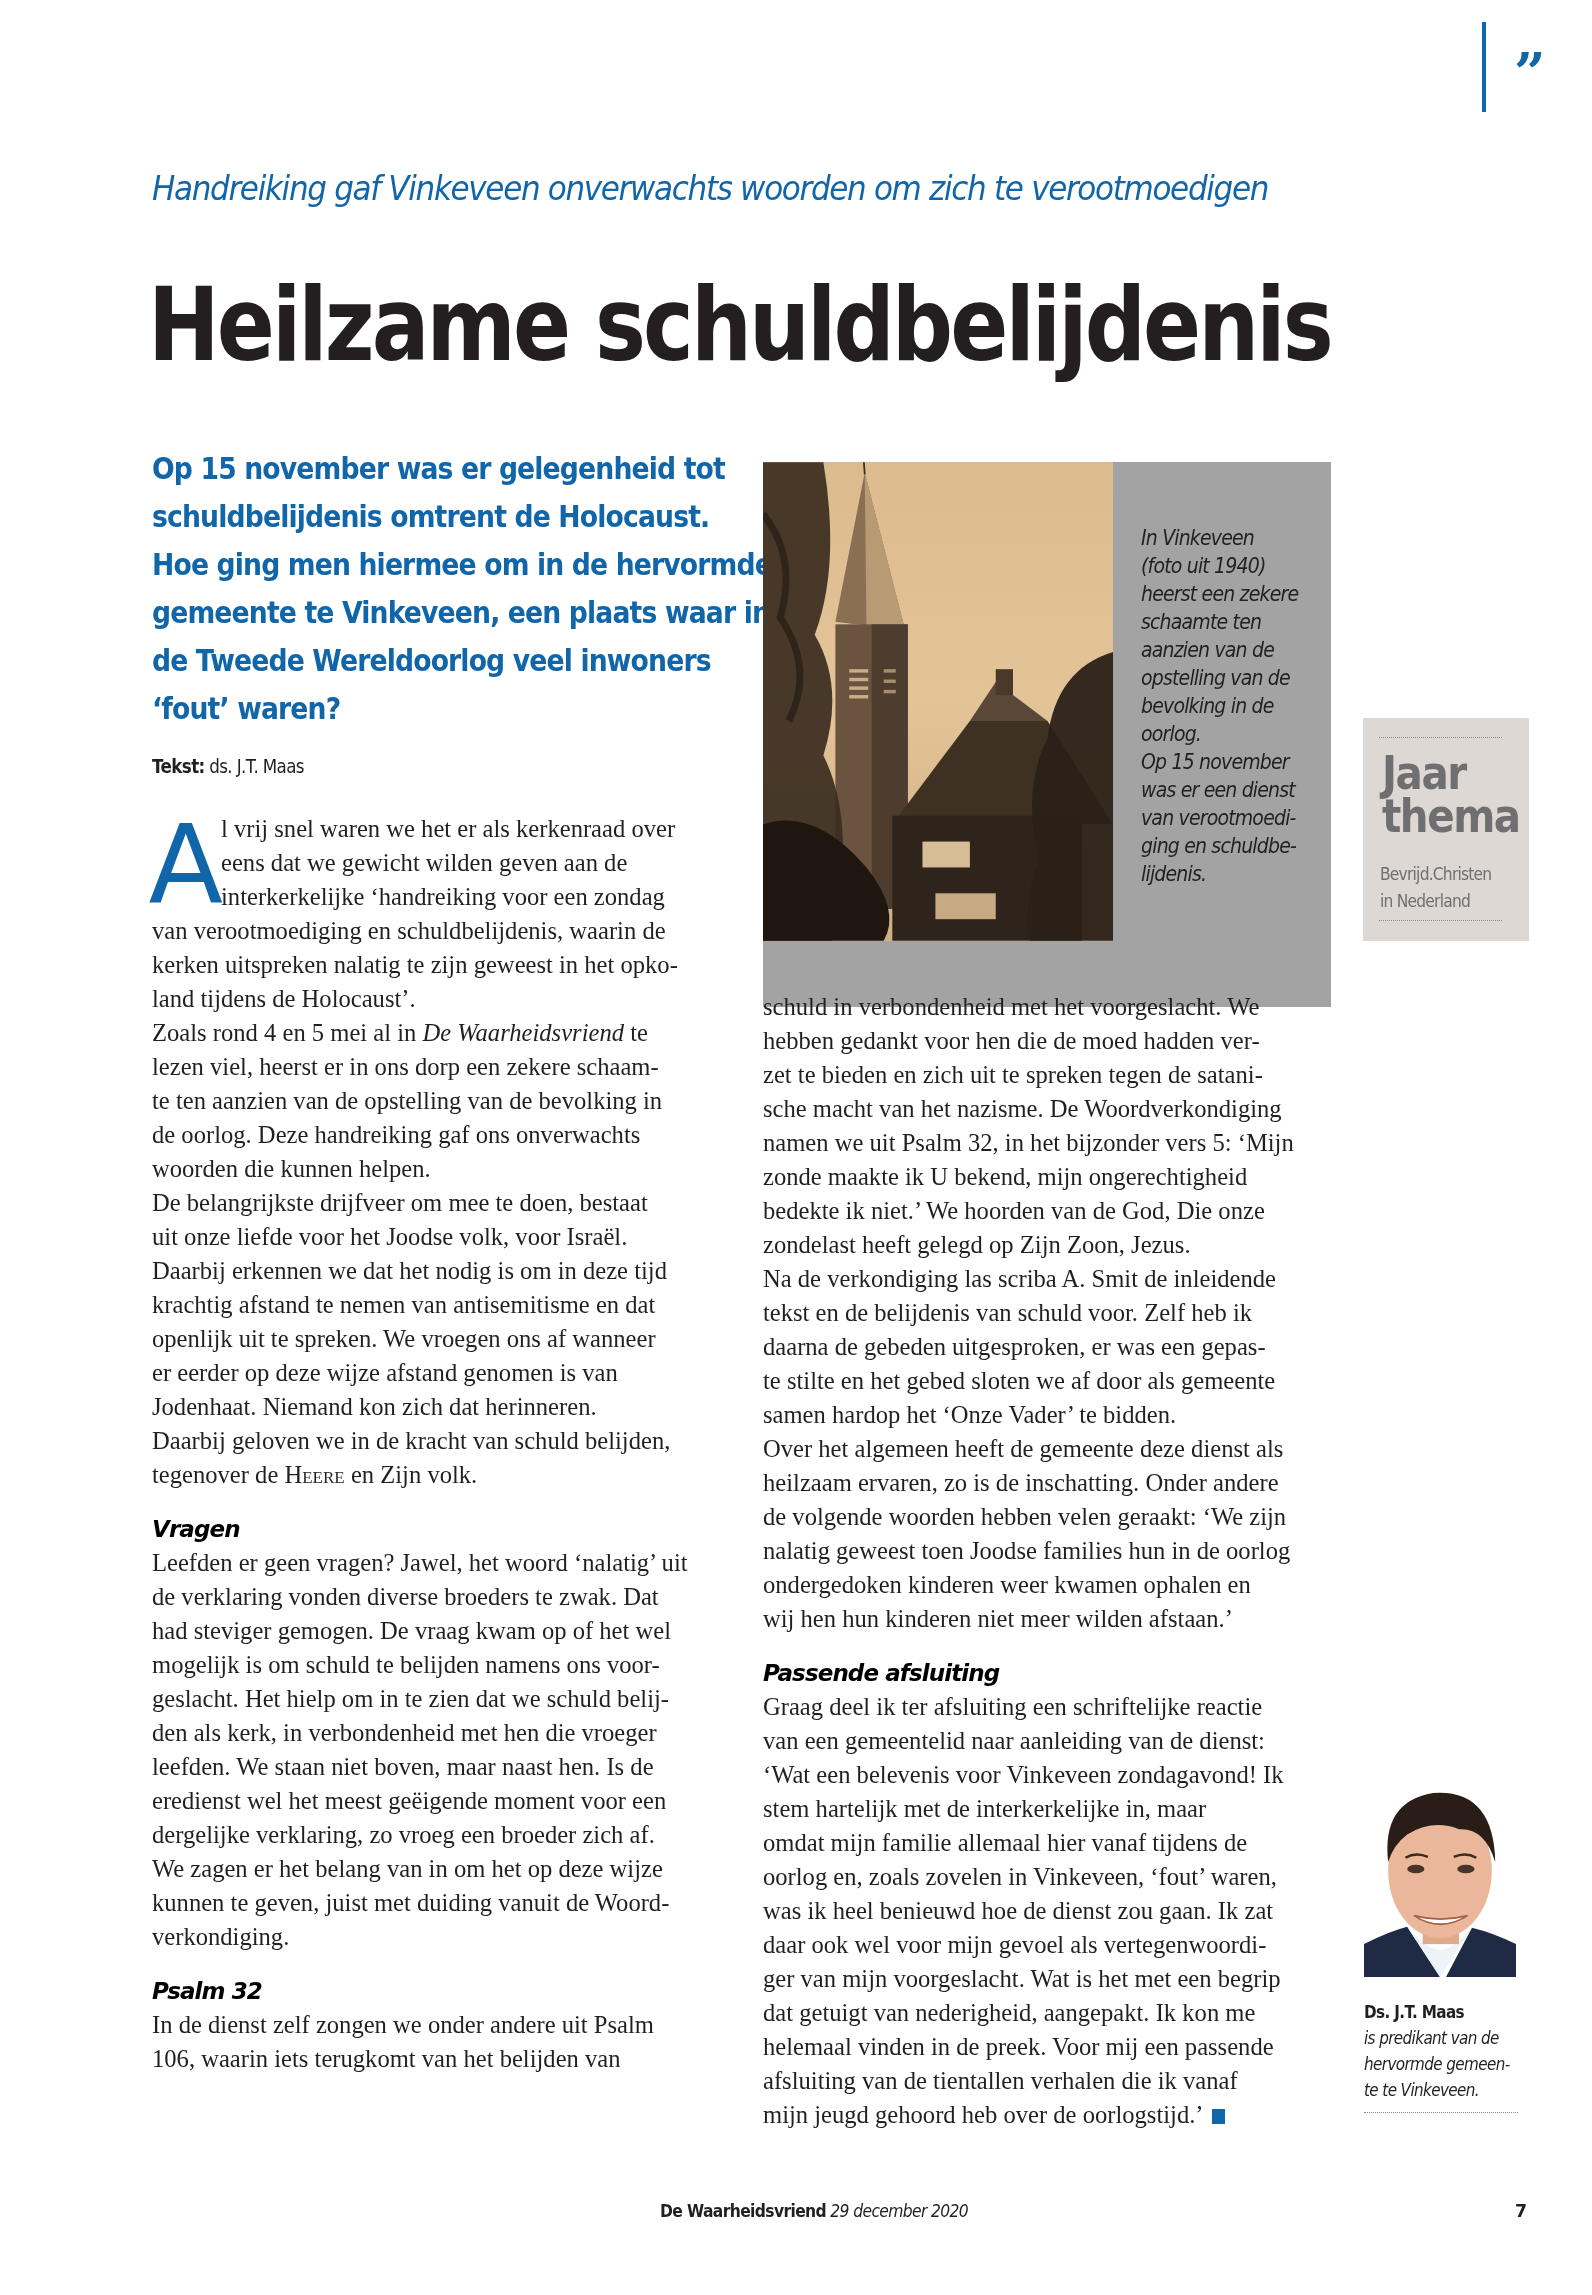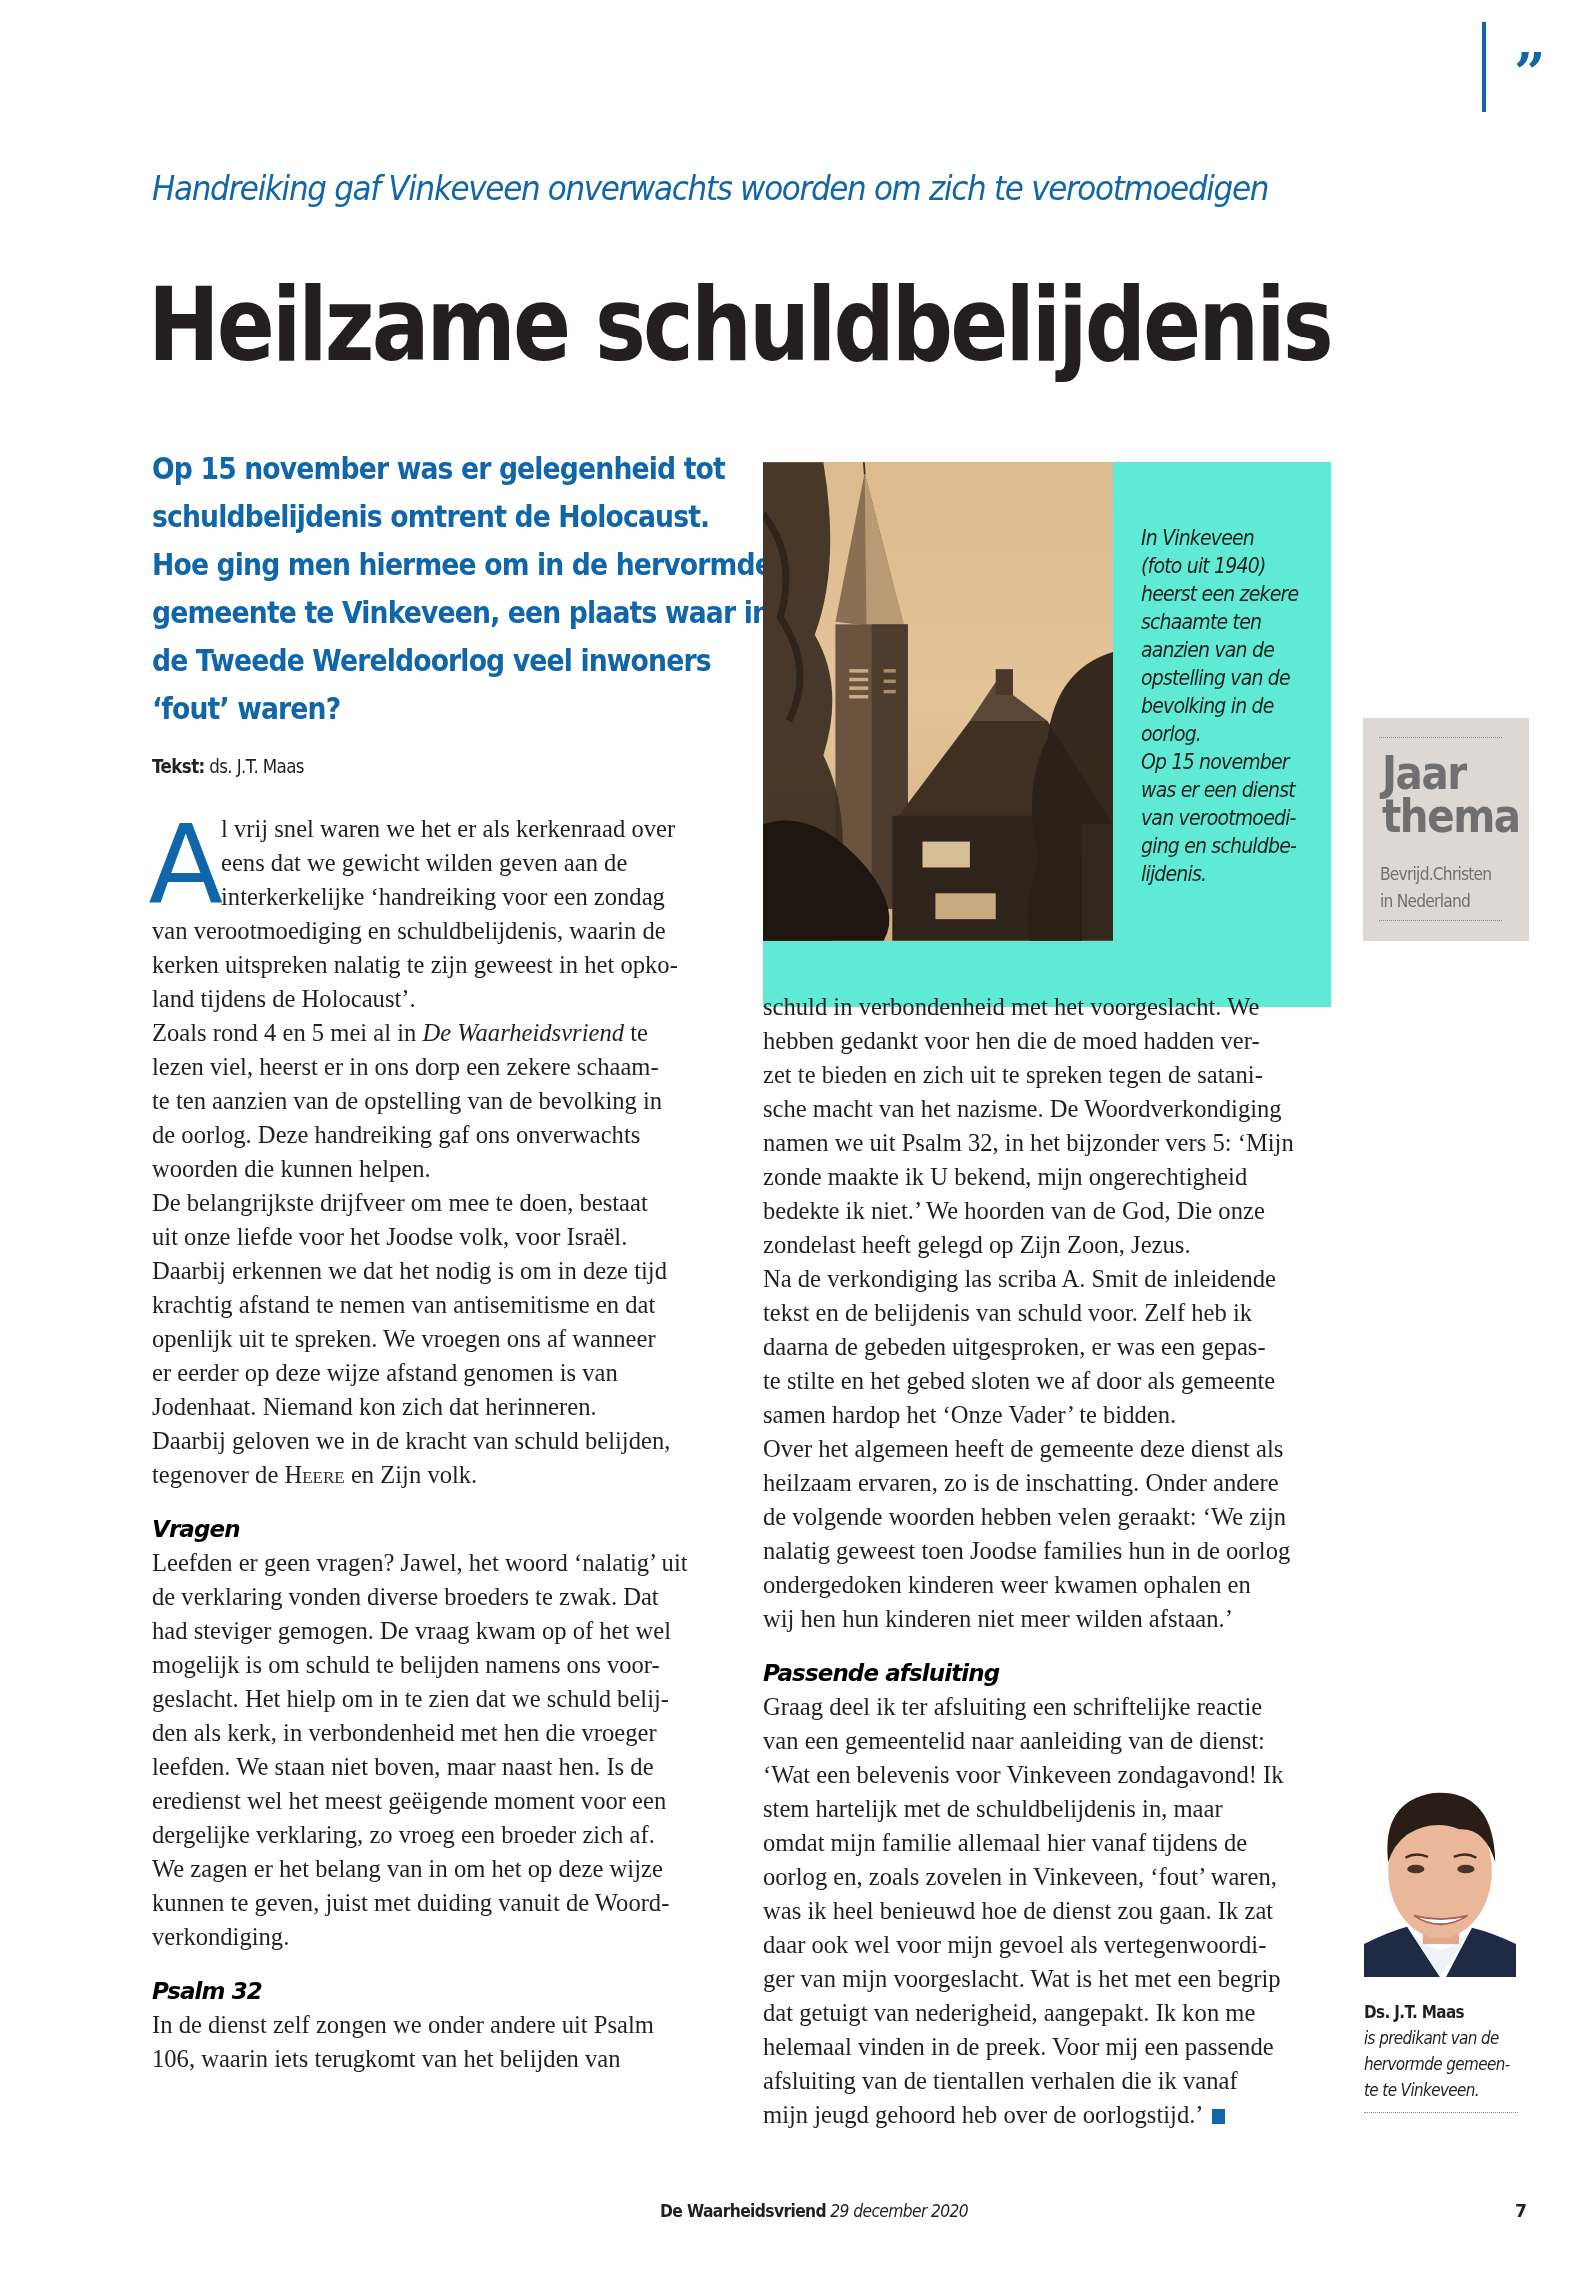--- a/index.html
+++ b/index.html
@@ -24,21 +24,21 @@
   .col-right { left:763px; top:990px; width:574px; }
 
   .dropcap { position:absolute; left:-3.5px; top:-1.7px; font-family:"DejaVu Sans", sans-serif; font-size:109px; line-height:1; color:#1166aa; font-weight:normal; }
   .indent { padding-left:69px; }
 
   .subhead { font-family:"DejaVu Sans", sans-serif; font-style:italic; font-weight:bold; color:#000000; font-size:23px; letter-spacing:-0.9px; height:34px; line-height:34px; white-space:nowrap; }
   .gap { height:20px; }
 
   .smallcaps { font-variant:small-caps; }
 
-  .photo-box { left:763px; top:462px; width:568px; height:545px; background:#5eead4; }
+  .photo-box { left:763px; top:462px; width:568px; height:545px; background:#a3a3a3; }
   .photo { position:absolute; left:0; top:0; width:350px; height:479px; overflow:hidden; background:#d9b98c; }
   .caption { position:absolute; left:378px; top:62px; width:173px; font-family:"DejaVu Sans", sans-serif; font-style:italic; font-size:21px; line-height:28px; color:#231f20; letter-spacing:-0.9px; }
   .caption div { white-space:nowrap; transform:scaleX(0.9); transform-origin:left top; }
 
   .theme-box { left:1363px; top:718px; width:154px; height:223px; background:#ddd8d3;padding-left:12px; }
   .theme-dots { position:absolute; left:15.5px; width:123px; border-top:1.7px dotted #8c8a88; }
   .theme-title { position:absolute; left:19px; top:33px; font-family:"DejaVu Sans", sans-serif; font-weight:bold; font-size:47px; line-height:43px; color:#6f6f71; letter-spacing:-1.7px; transform:scaleX(0.86); transform-origin:left top; }
   .theme-sub { position:absolute; left:17.3px; top:142px; font-family:"DejaVu Sans", sans-serif; font-size:18px; line-height:27px; color:#6f6f71; letter-spacing:-0.9px; white-space:nowrap; transform:scaleX(0.86); transform-origin:left top; }
 
   .author-photo { left:1364px; top:1767px; width:152px; height:210px; overflow:hidden; background:#ffffff; }
@@ -228,21 +228,21 @@
     <div class="ln">ondergedoken kinderen weer kwamen ophalen en</div>
     <div class="ln">wij hen hun kinderen niet meer wilden afstaan.’</div>
   </div>
 
   <div class="gap"></div>
   <div class="subhead">Passende afsluiting</div>
   <div>
     <div class="ln">Graag deel ik ter afsluiting een schriftelijke reactie</div>
     <div class="ln">van een gemeentelid naar aanleiding van de dienst:</div>
     <div class="ln">‘Wat een belevenis voor Vinkeveen zondagavond! Ik</div>
-    <div class="ln">stem hartelijk met de schuldbelijdenis in, maar</div>
+    <div class="ln">stem hartelijk met de interkerkelijke in, maar</div>
     <div class="ln">omdat mijn familie allemaal hier vanaf tijdens de</div>
     <div class="ln">oorlog en, zoals zovelen in Vinkeveen, ‘fout’ waren,</div>
     <div class="ln">was ik heel benieuwd hoe de dienst zou gaan. Ik zat</div>
     <div class="ln">daar ook wel voor mijn gevoel als vertegenwoordi-</div>
     <div class="ln">ger van mijn voorgeslacht. Wat is het met een begrip</div>
     <div class="ln">dat getuigt van nederigheid, aangepakt. Ik kon me</div>
     <div class="ln">helemaal vinden in de preek. Voor mij een passende</div>
     <div class="ln">afsluiting van de tientallen verhalen die ik vanaf</div>
     <div class="ln"><span>mijn jeugd gehoord heb over de oorlogstijd.’</span><span class="end-square"></span></div>
   </div>

